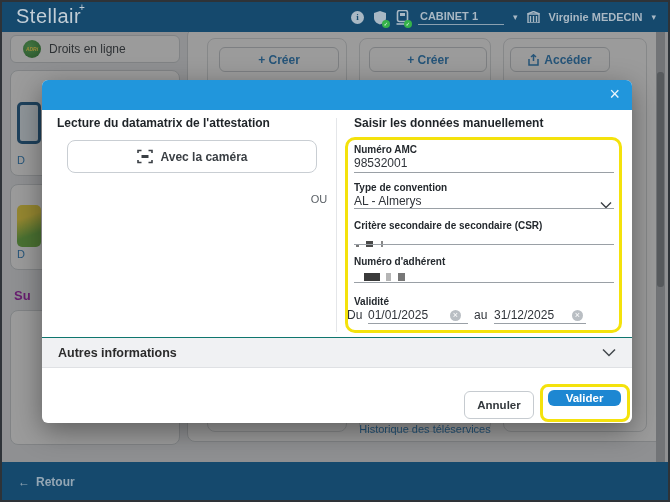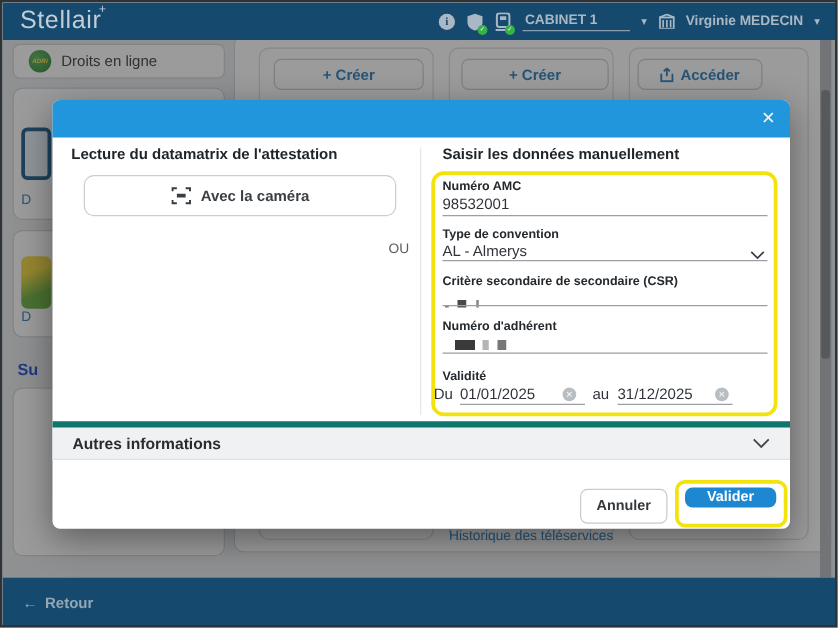--- a/index.html
+++ b/index.html
@@ -47,21 +47,21 @@
              font-size:12px; font-weight:bold; color:#3a3f44; }
   .vdivider { left:294px; top:38px; width:1px; height:214px; background:#e4e6e9; }
   .or-txt { font-size:11px; color:#5a6066; }
   .hl-box { border:3px solid #f4e20c; border-radius:10px; }
   .f-label { font-size:10px; font-weight:bold; color:#24292e; white-space:nowrap; }
   .f-value { font-size:12px; color:#30343a; white-space:nowrap; }
   .f-line { height:1px; background:#9aa0a6; }
   .clear-ic { width:11px; height:11px; border-radius:50%; background:#b9bec3; color:#fff;
               font-size:9px; line-height:10px; text-align:center; }
   .expander { left:0; top:257px; width:590px; height:31px; background:#f0f1f3;
-              border-top:5px solid #0f766e; border-bottom:1px solid #dfe1e4;
+              border-top:1px solid #0f766e; border-bottom:1px solid #dfe1e4;
               display:flex; align-items:center; justify-content:space-between; padding:0 16px; }
   .expander-label { font-size:12.5px; font-weight:bold; color:#2b2b2b; }
   .btn-cancel { left:422px; top:311px; width:70px; height:28px; background:#fff; border:1px solid #c6cbd0;
                 border-radius:6px; font-size:11.5px; font-weight:bold; color:#33383d;
                 display:flex; align-items:center; justify-content:center; }
   .btn-submit { left:506px; top:310px; width:73px; height:16px; background:#1d87d2; border:none;
                 border-radius:6px; font-size:11.5px; font-weight:bold; color:#fff;
                 display:flex; align-items:center; justify-content:center; }
   .redact { display:inline-block; }
 </style>
@@ -114,21 +114,21 @@
   <div class="abs bg-card" style="left:8px;top:33px;width:170px;height:28px;display:flex;align-items:center;gap:8px;padding-left:12px;border-radius:6px;">
     <span style="width:18px;height:18px;border-radius:50%;background:radial-gradient(circle at 35% 35%, #5cb85c, #2e7d32);display:inline-flex;align-items:center;justify-content:center;color:#ffe14d;font-size:5px;font-weight:bold;font-style:italic;">ADRi</span>
     <span style="font-size:12px;color:#3a4046;">Droits en ligne</span>
   </div>
   <div class="abs bg-card" style="left:8px;top:68px;width:170px;height:106px;"></div>
   <div class="abs" style="left:15px;top:100px;width:24px;height:42px;border:3px solid #1d5c8c;border-radius:5px;background:#eaf4fb;"></div>
   <span class="abs blue-link" style="left:15px;top:152px;">D</span>
   <div class="abs bg-card" style="left:8px;top:182px;width:170px;height:86px;"></div>
   <div class="abs" style="left:15px;top:203px;width:24px;height:42px;border-radius:5px;background:linear-gradient(160deg,#f3d93c 30%,#6cb33f 70%);"></div>
   <span class="abs blue-link" style="left:15px;top:246px;">D</span>
-  <span class="abs" style="left:12px;top:286px;font-size:13px;font-weight:bold;color:#1d4ed8;">Su</span>
+  <span class="abs" style="left:12px;top:286px;font-size:13px;font-weight:bold;color:#a21caf;">Su</span>
   <div class="abs bg-card" style="left:8px;top:308px;width:170px;height:135px;"></div>
 
   <div class="abs bg-card" style="left:185px;top:26px;width:478px;height:414px;"></div>
   <div class="abs bg-subcard" style="left:205px;top:36px;width:140px;height:394px;"></div>
   <div class="abs bg-subcard" style="left:357px;top:36px;width:132px;height:394px;"></div>
   <div class="abs bg-subcard" style="left:501px;top:36px;width:144px;height:394px;"></div>
   <div class="abs bg-btn" style="left:217px;top:45px;width:120px;height:25px;">
     <span>+ Créer</span>
   </div>
   <div class="abs bg-btn" style="left:367px;top:45px;width:118px;height:25px;">

